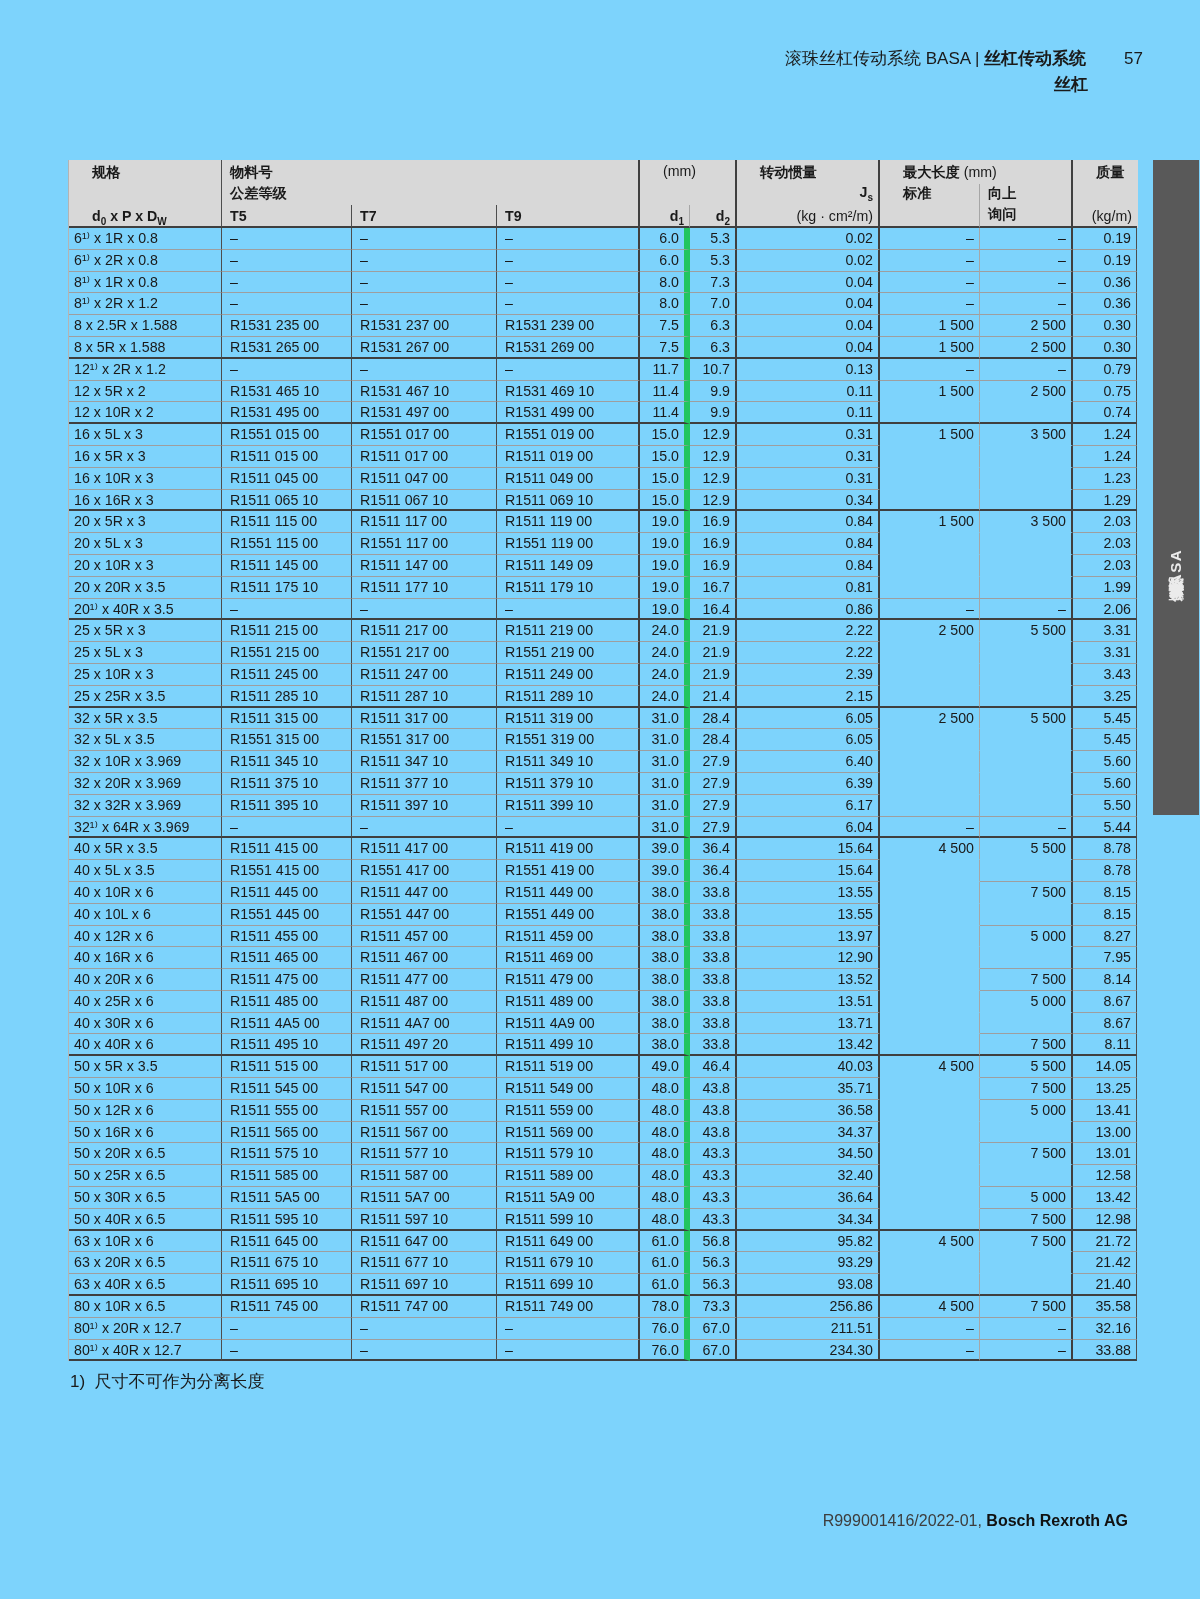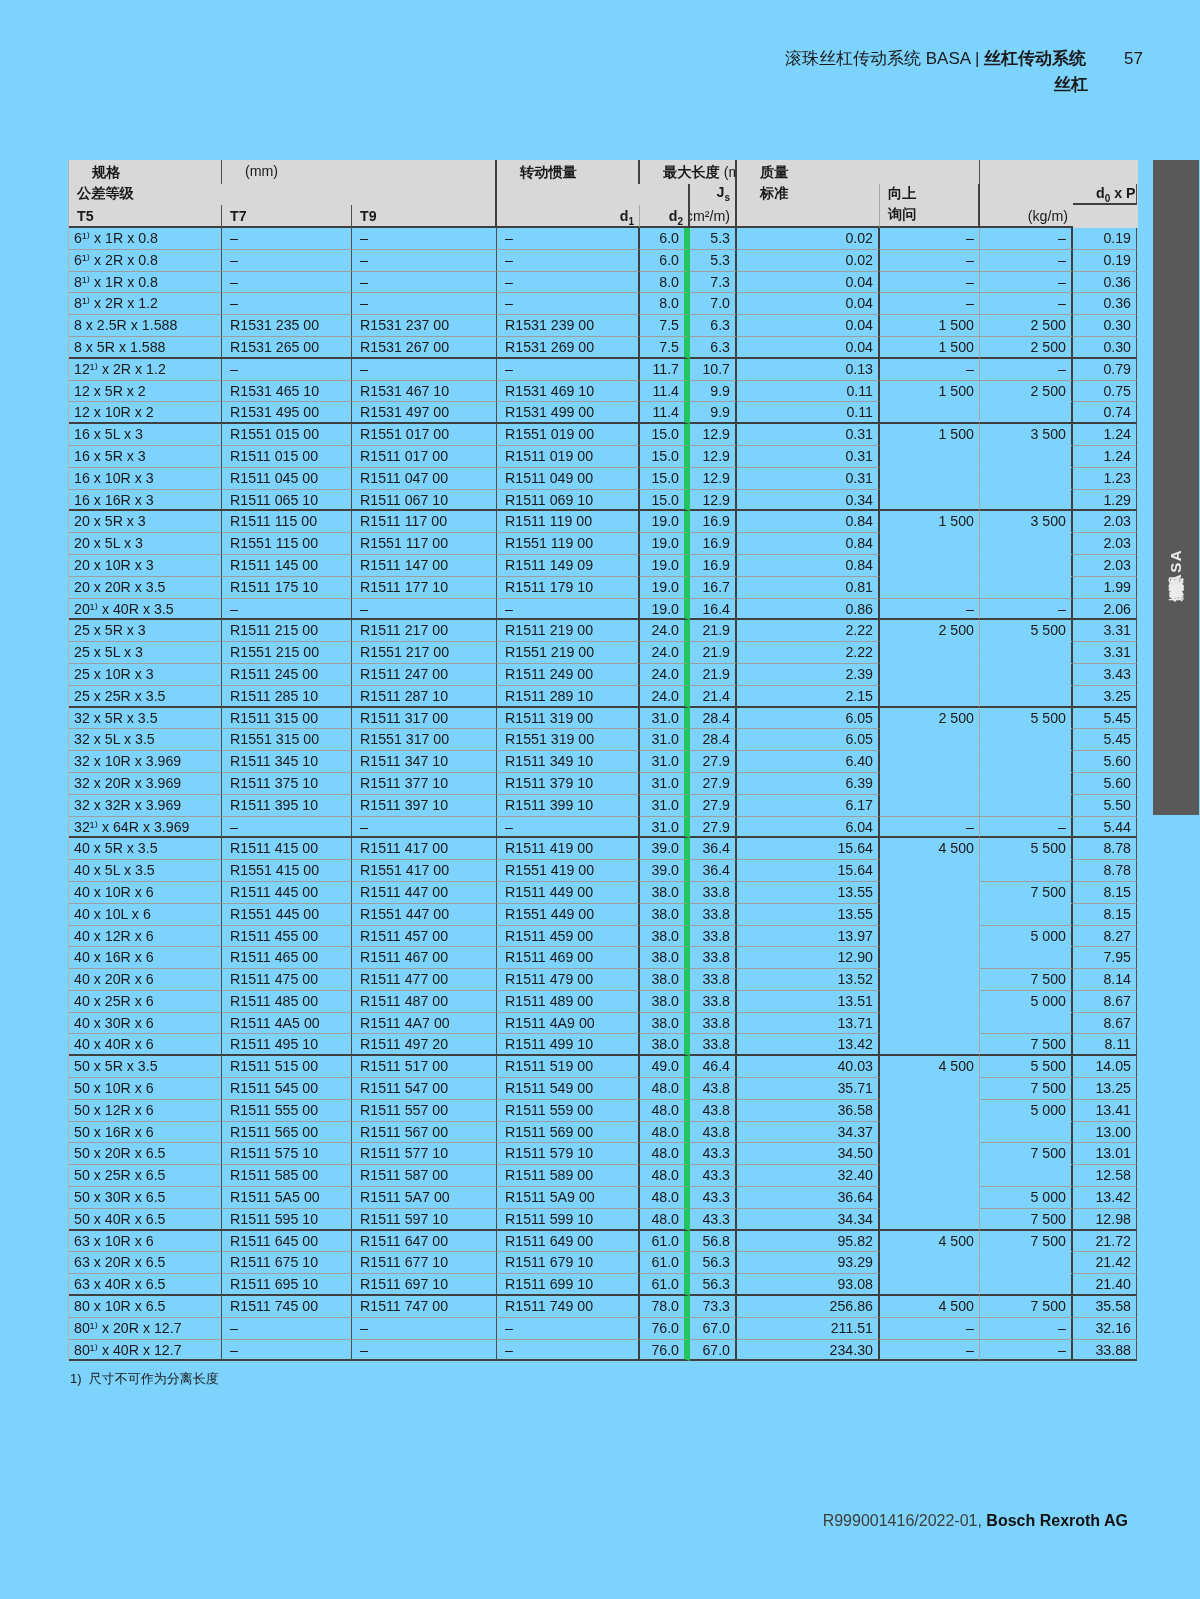--- a/index.html
+++ b/index.html
@@ -41,21 +41,21 @@
   .c1,.c2{padding-left:8px;border-right:1px solid #4d4d4d;}
   .c3{padding-left:8px;border-right:2px solid #3f3f3f;}
   .c4{border-right:6px solid #22c55e;}
   .c5{border-right:2px solid #3f3f3f;}
   .c6{border-right:2px solid #3f3f3f;}
   .c7{border-right:1px solid #a6a6a6;}
   .c8{border-right:2px solid #3f3f3f;}
   .c9{border-right:1px solid #4d4d4d;}
 
   
-  .footnote{position:absolute;left:70px;top:1370px;font-size:13px;white-space:pre;color:#1a1a1a;}
+  .footnote{position:absolute;left:70px;top:1370px;font-size:17px;white-space:pre;color:#1a1a1a;}
   .page-footer{position:absolute;right:72px;top:1512px;font-size:16px;text-align:right;}
   .page-footer .doc{color:#3d3d3d;}
   .page-footer .company{font-weight:700;color:#111;}
 
   
   .side-tab{position:absolute;left:1153px;top:160px;width:46px;height:655px;background:#595959;
             display:flex;align-items:center;justify-content:center;padding-top:190px;box-sizing:border-box;}
   .side-tab span{writing-mode:vertical-rl;transform:rotate(180deg);color:#ebebeb;font-weight:700;
                  font-size:15px;letter-spacing:1.5px;white-space:nowrap;}
 </style>
@@ -67,20 +67,21 @@
   <div class="page-header">
     <span>滚珠丝杠传动系统 BASA | </span><span class="bold">丝杠传动系统</span><span class="pnum">57</span>
   </div>
   <div class="page-subline">丝杠</div>
 
   <div class="table-wrap">
 
     <div class="grid10 thead">
 
       <div class="hc vmed padl vtop">规格</div>
+      <div class="hc vdark padl8 vtop" style="grid-column:span 3">物料号</div>
       <div class="hc vdark padl unit vtop" style="grid-column:span 2">(mm)</div>
       <div class="hc vdark padl vtop">转动惯量</div>
       <div class="hc vdark padl vtop" style="grid-column:span 2"><span>最大长度</span><span class="unit"> (mm)</span></div>
       <div class="hc padl vtop">质量</div>
 
       <div class="hc vmed"></div>
       <div class="hc vdark padl8" style="grid-column:span 3">公差等级</div>
       <div class="hc vdark" style="grid-column:span 2"></div>
       <div class="hc vdark padr"><span>J</span><sub>s</sub></div>
       <div class="hc vlight padl">标准</div>

